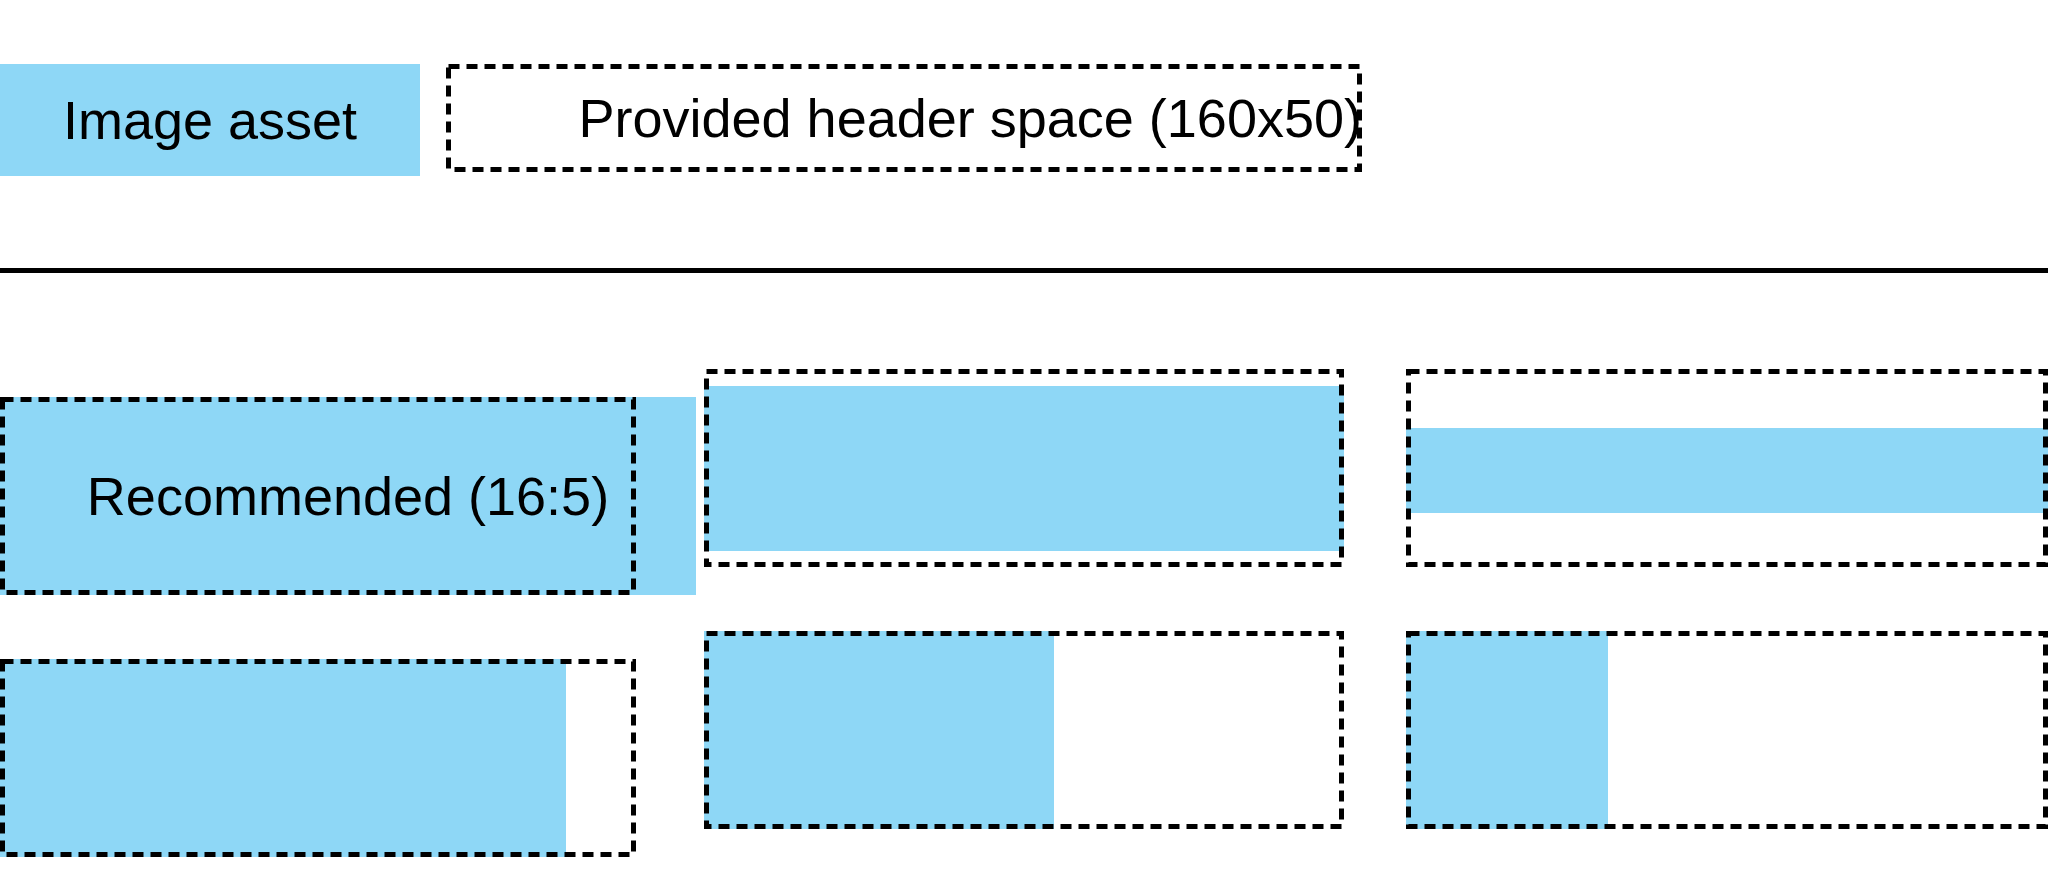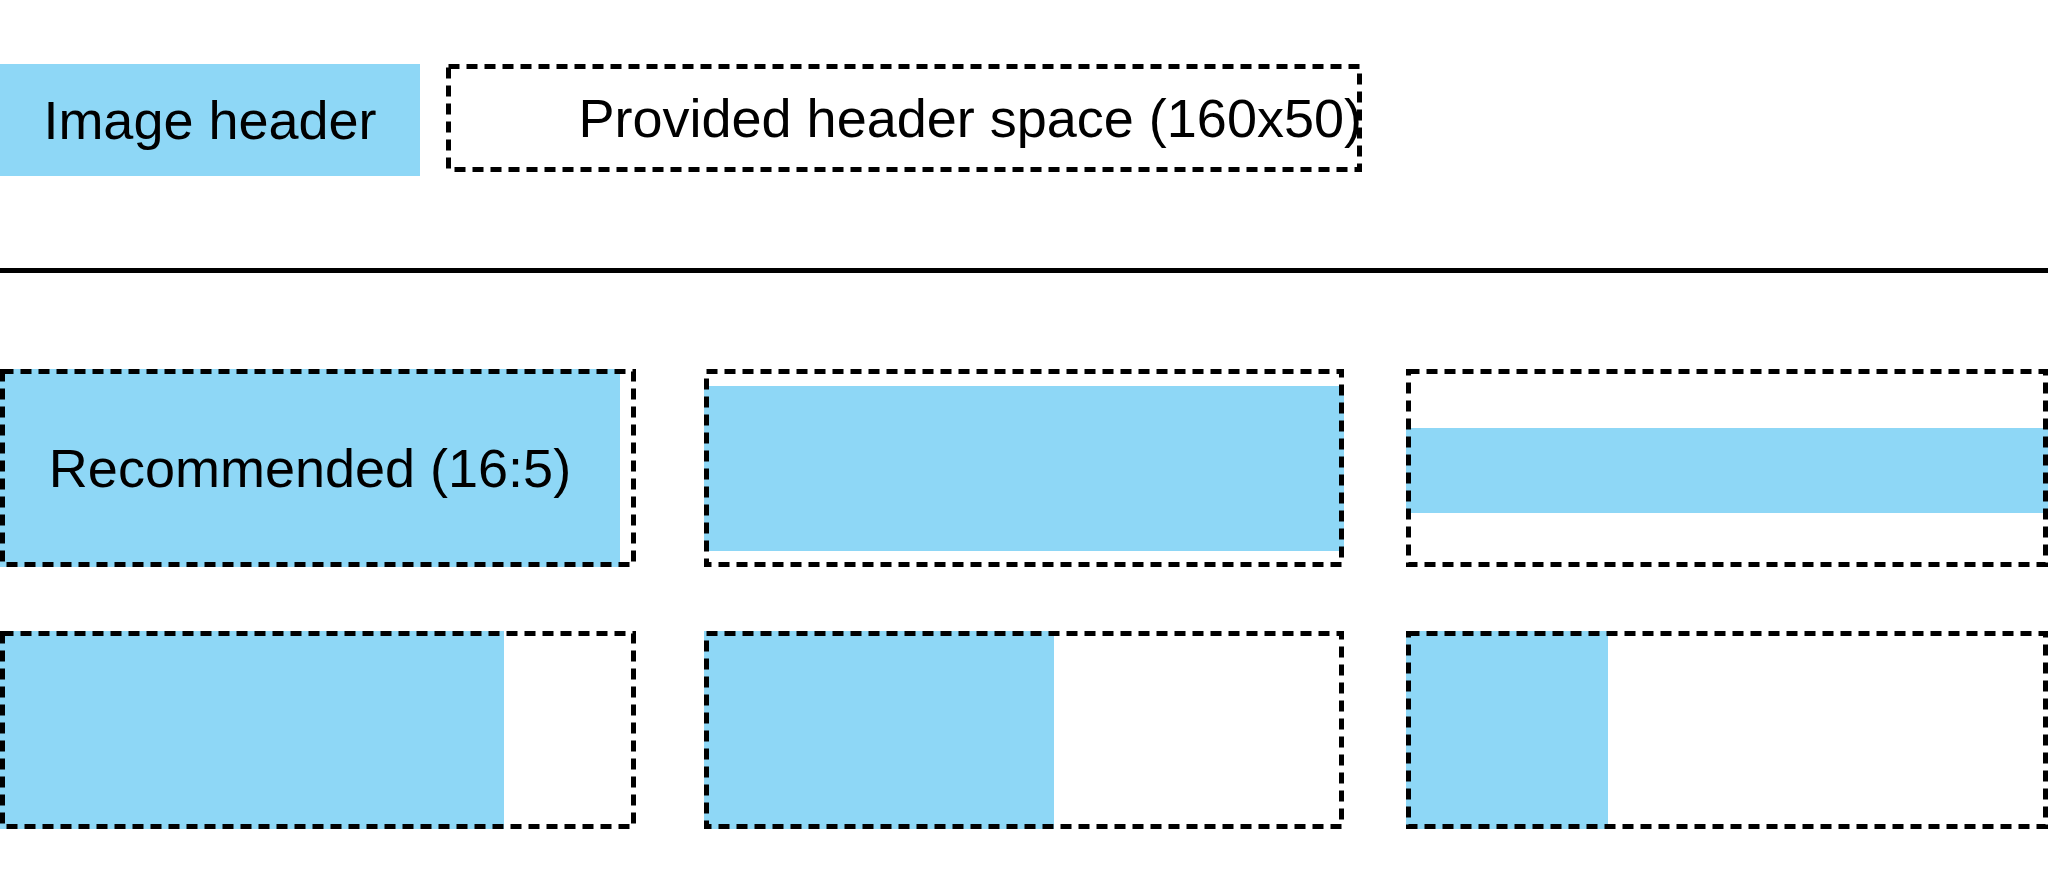--- a/index.html
+++ b/index.html
@@ -43,42 +43,42 @@
     background: var(--border, #000);
   }
 
   
   .cell {
     height: 198px;
     display: flex; align-items: center; justify-content: center;
   }
   .row1 { top: 369px; }
   .row2 { top: 631px; }
-  .col1 { left: 0;      width: 620px; }
+  .col1 { left: 0;      width: 696px; margin-top: 28px; }
   .col2 { left: 704px;  width: 640px; }
   .col3 { left: 1406px; width: 642px; }
 
   .fill {
     position: absolute;
     background: var(--blue, #8ED7F6);
   }
   .cell .label { position: relative; z-index: 2; }
 
   .dash-svg {
     position: absolute;
     left: 0; top: 0;
     z-index: 3;
     pointer-events: none;
   }
 </style>
 </head>
 <body style="background: rgb(255, 255, 255);">
 
 <div class="abs legend-swatch">
-  <span class="label">Image header</span>
+  <span class="label">Image asset</span>
 </div>
 
 <div class="abs legend-box">
   <span class="label">Provided header space (160x50)</span>
 <svg width="916" height="108" class="dash-svg">
       <rect x="2.5" y="2.5" width="911" height="103" fill="none" stroke="#000000" stroke-width="5" stroke-dasharray="11 7"></rect>
     </svg>
   </div>
 
 <div class="abs divider"></div>

